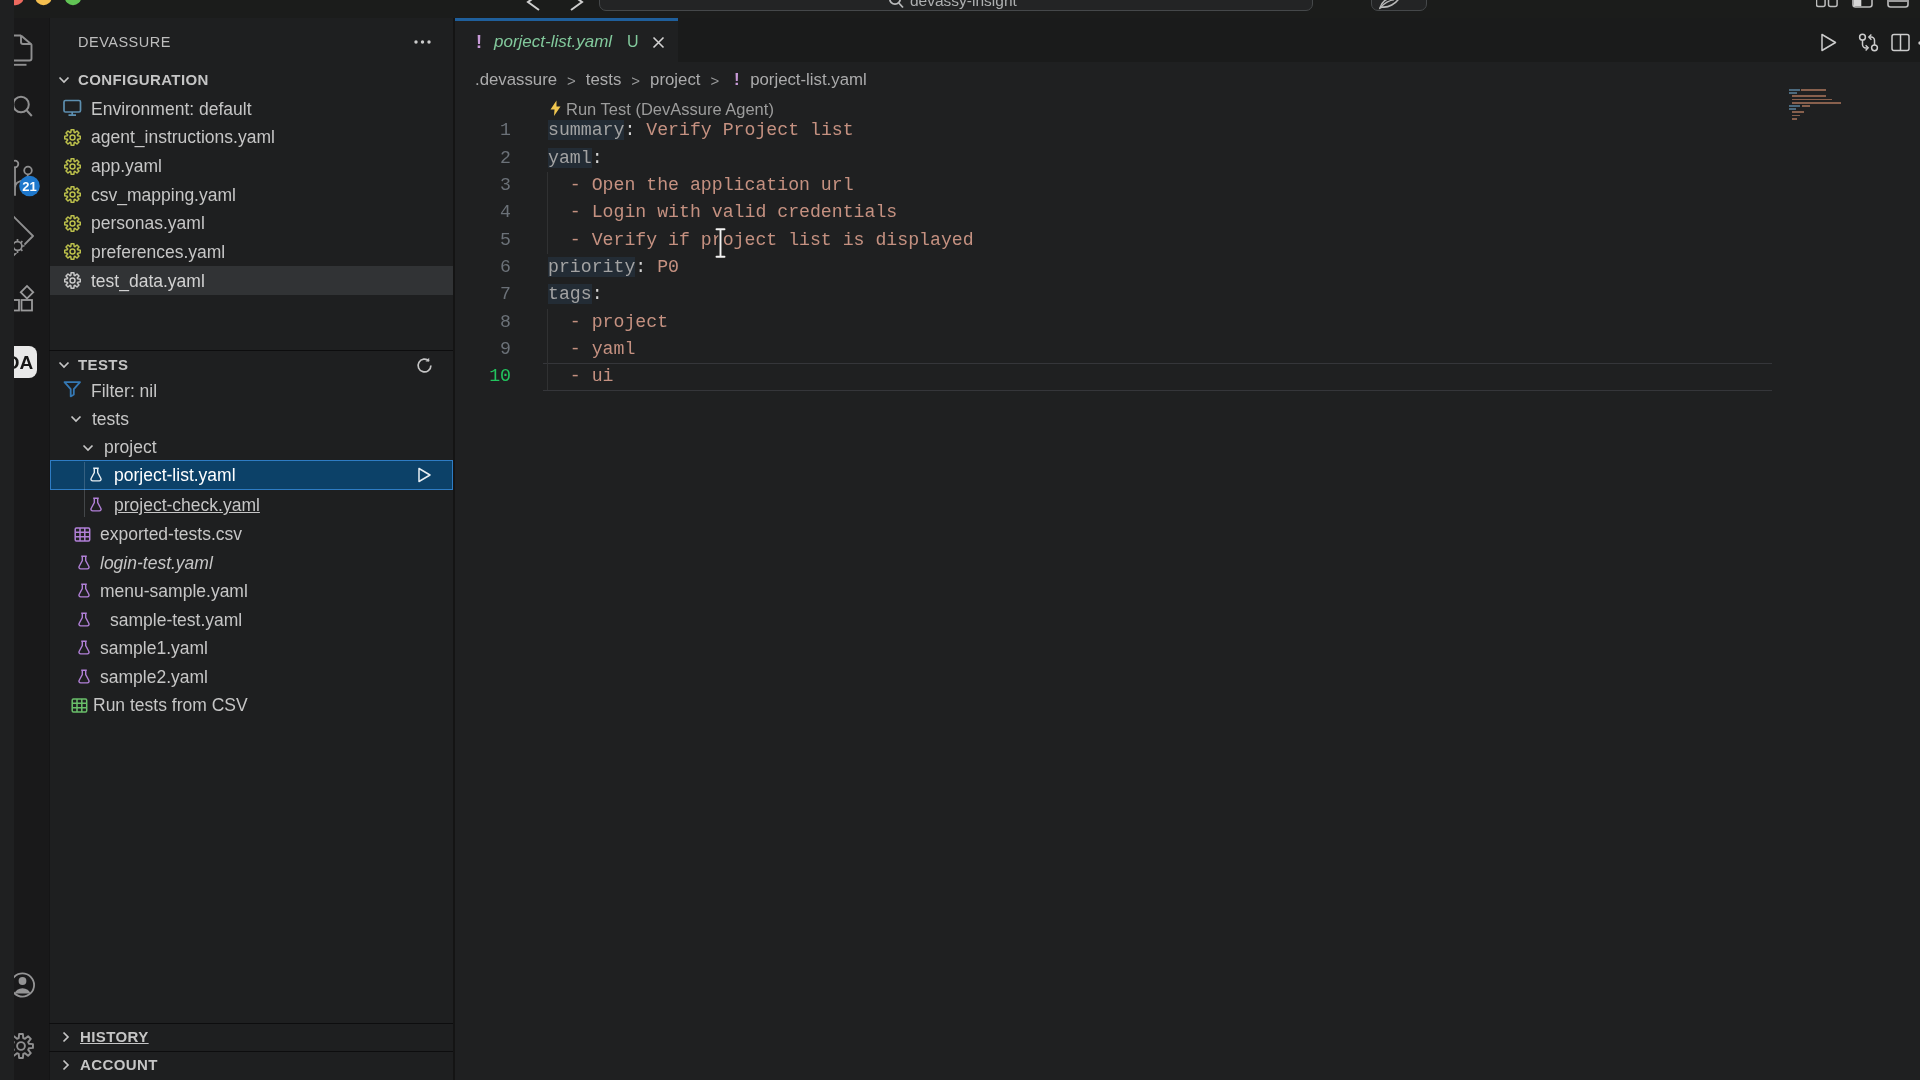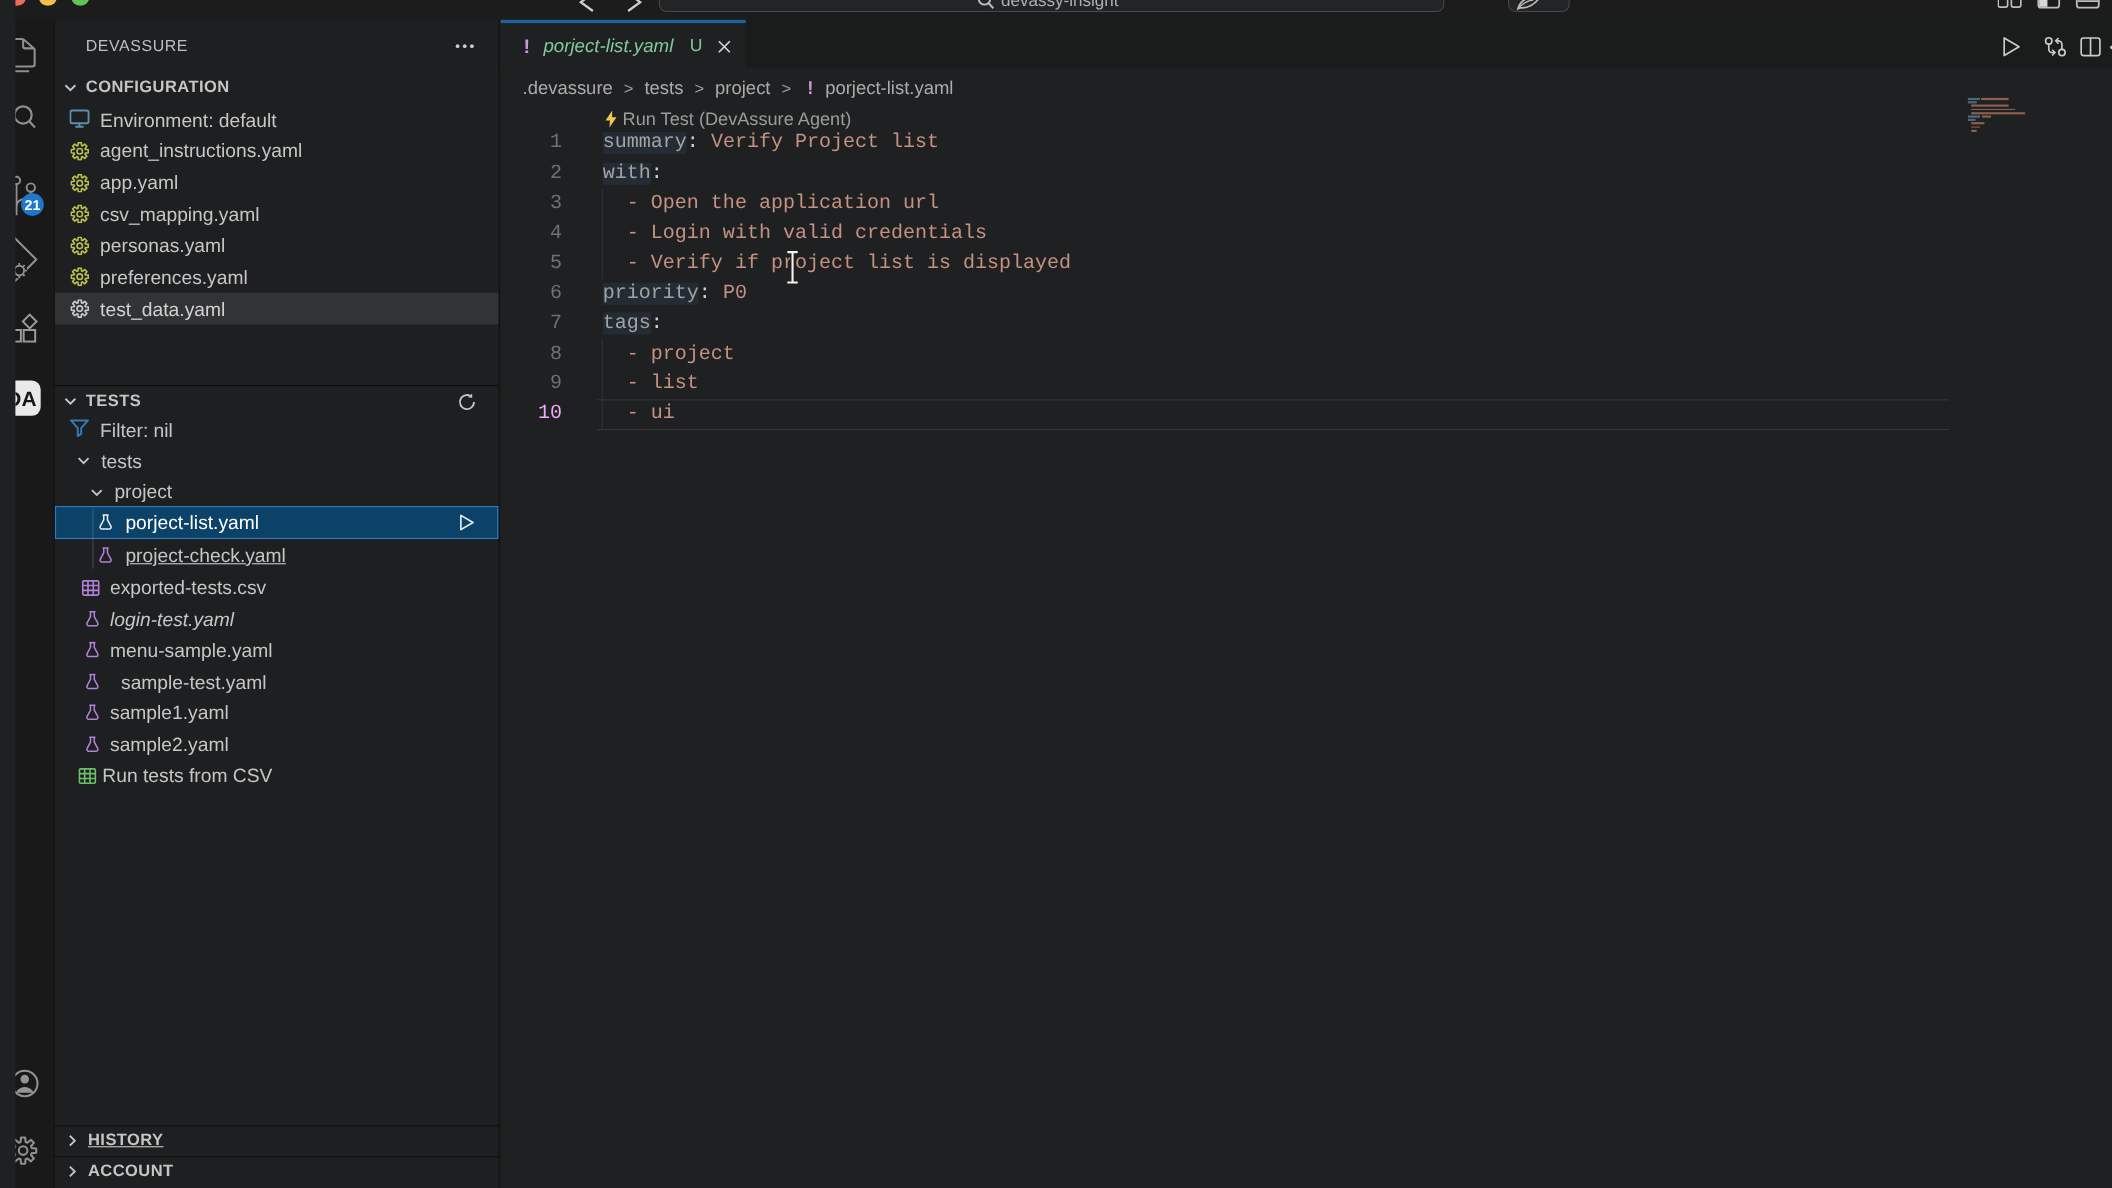--- a/index.html
+++ b/index.html
@@ -321,31 +321,31 @@
 
   <div class="abs mono" style="left:440px;top:117.3px;width:57px;text-align:right;font-size:18.2px;line-height:27.35px;color:#6b7178;white-space:pre;">1
 2
 3
 4
 5
 6
 7
 8
 9
-<span style="color:#f0abfc;">10</span></div>
+<span style="color:#22c55e;">10</span></div>
 
   <div class="abs mono" style="left:534px;top:117.3px;font-size:18.2px;line-height:27.35px;white-space:pre;color:#c9c9ca;"><span class="k">summary</span><span class="p">:</span> <span class="v">Verify Project list</span>
-<span class="k">with</span><span class="p">:</span>
+<span class="k">yaml</span><span class="p">:</span>
   <span class="v">- Open the application url</span>
   <span class="v">- Login with valid credentials</span>
   <span class="v">- Verify if project list is displayed</span>
 <span class="k">priority</span><span class="p">:</span> <span class="v">P0</span>
 <span class="k">tags</span><span class="p">:</span>
   <span class="v">- project</span>
-  <span class="v">- list</span>
+  <span class="v">- yaml</span>
   <span class="v">- ui</span></div>
 
   <div class="abs" style="left:1775px;top:88.5px;width:70px;height:36px;filter:blur(0.7px);opacity:0.85;">
     <div class="abs" style="left:0px;top:0.5px;width:11px;height:1.8px;background:#54788f;"></div>
     <div class="abs" style="left:12px;top:0.5px;width:25px;height:1.8px;background:#9b6c55;"></div>
     <div class="abs" style="left:0px;top:3.7px;width:8px;height:1.8px;background:#54788f;"></div>
     <div class="abs" style="left:3px;top:6.9px;width:34px;height:1.8px;background:#9b6c55;"></div>
     <div class="abs" style="left:3px;top:10.1px;width:40px;height:1.8px;background:#9b6c55;"></div>
     <div class="abs" style="left:3px;top:13.3px;width:49px;height:1.8px;background:#9b6c55;"></div>
     <div class="abs" style="left:0px;top:16.5px;width:11px;height:1.8px;background:#54788f;"></div>

